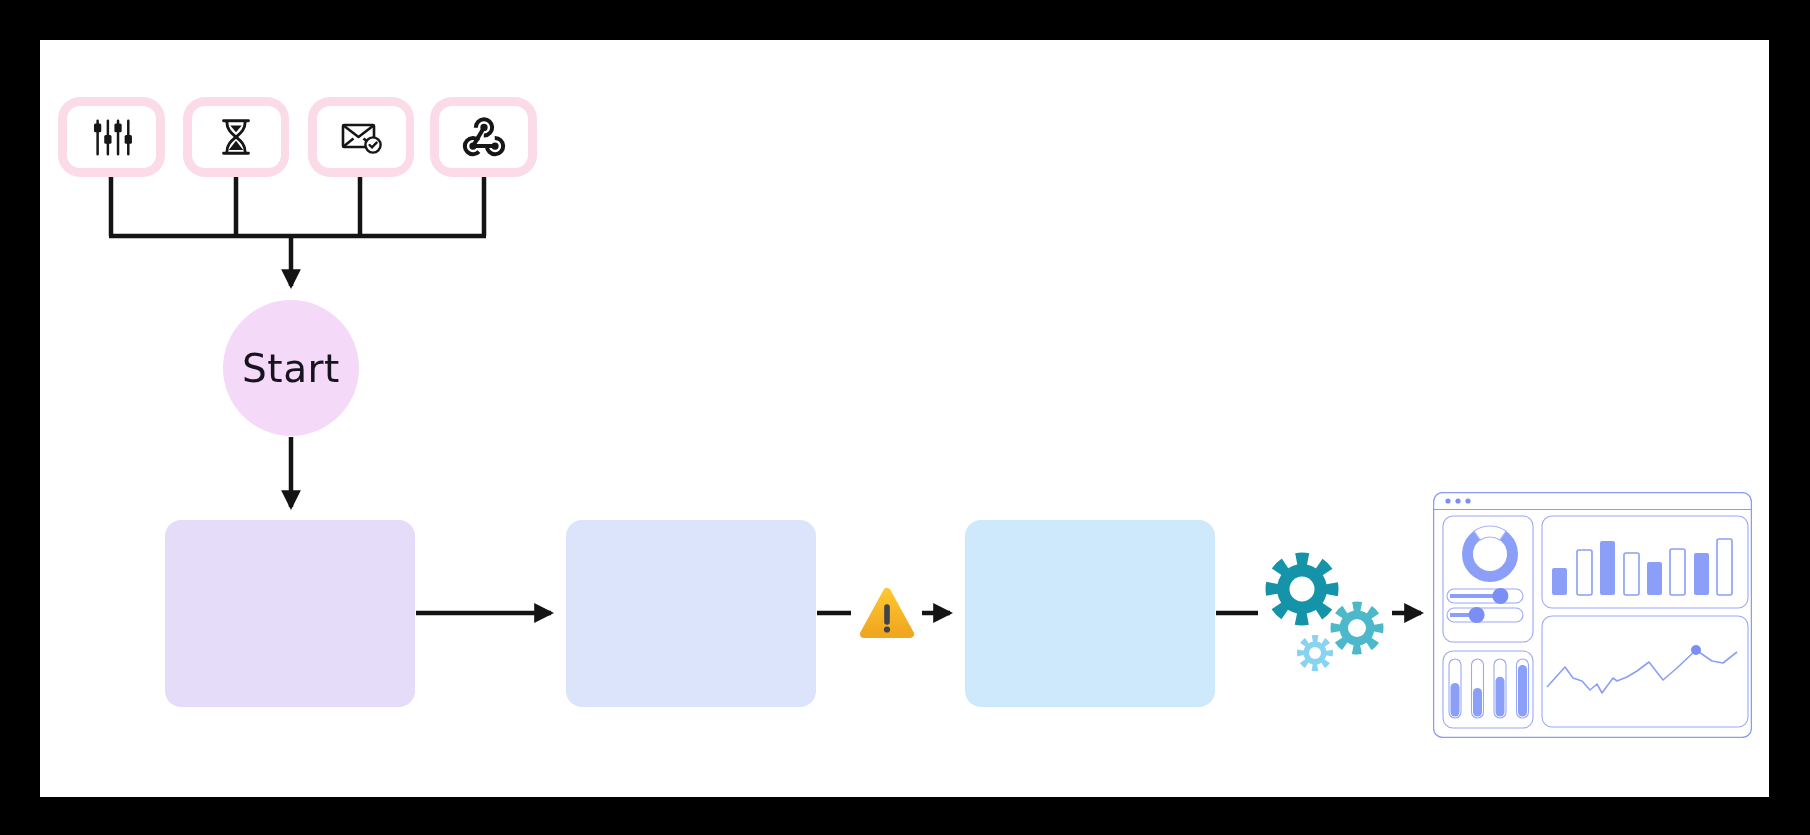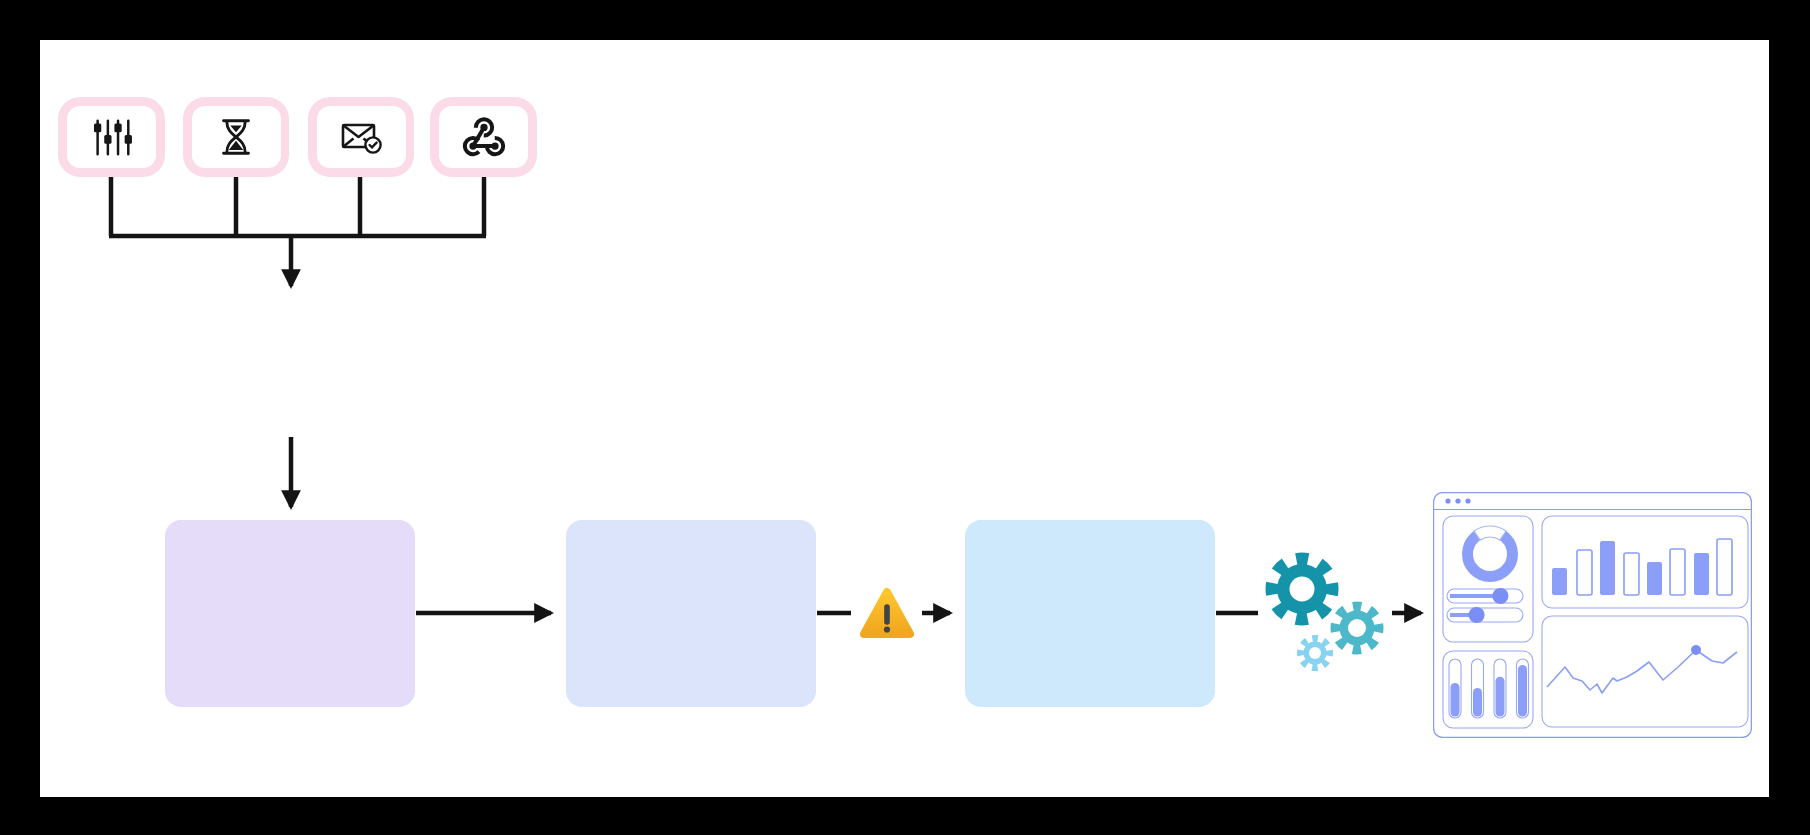--- a/index.html
+++ b/index.html
@@ -113,20 +113,23 @@
         </g>
         <g fill="#161616">
           <circle cx="24" cy="14" r="3.8"></circle>
           <circle cx="12.5" cy="33.5" r="3.8"></circle>
           <circle cx="35.5" cy="33.5" r="3.8"></circle>
         </g>
       </svg>
     </div>
   </div>
 
+  <div id="start-node">
+    <span>Start</span>
+  </div>
 
   <div class="flow-box" id="flow-box-1"></div>
   <div class="flow-box" id="flow-box-2"></div>
   <div class="flow-box" id="flow-box-3"></div>
 
   <svg class="abs" style="left:858px;top:584px;" width="58" height="58" viewBox="0 0 58 58">
     <defs>
       <linearGradient id="warnGrad" x1="0" y1="0" x2="0" y2="1">
         <stop offset="0" stop-color="#fdc62f"></stop>
         <stop offset="1" stop-color="#f0a61f"></stop>

